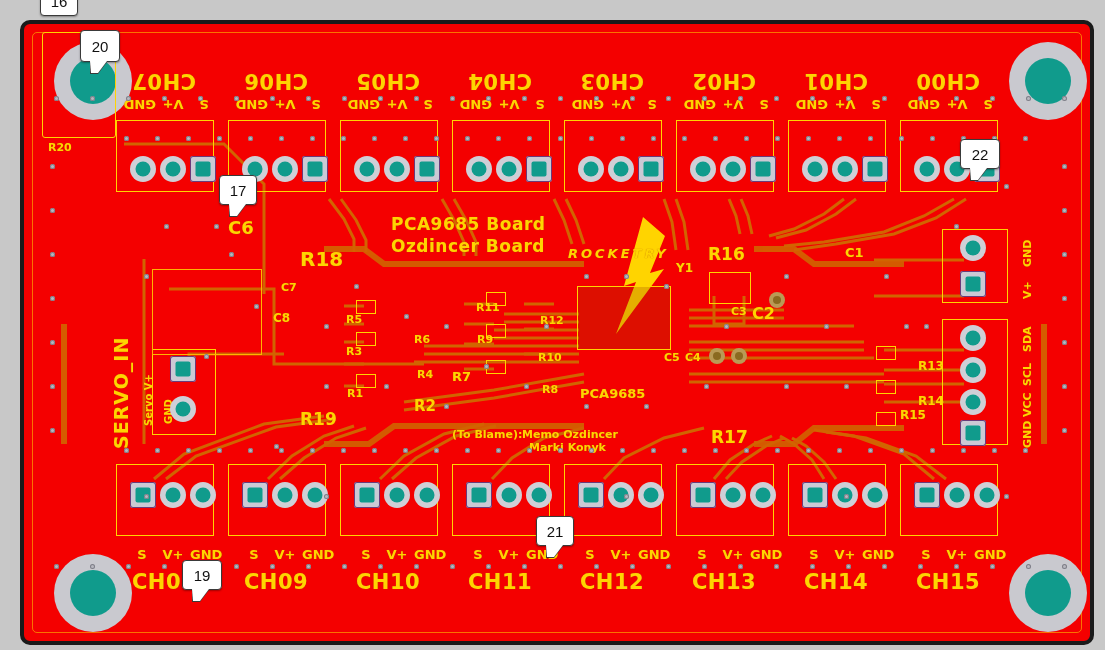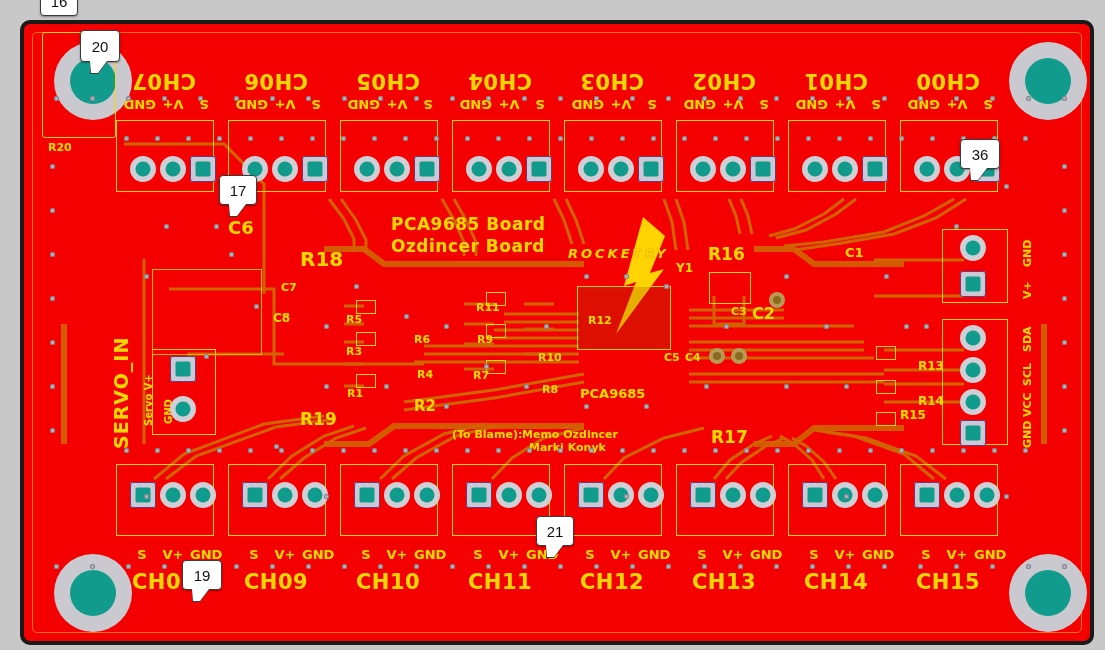--- a/index.html
+++ b/index.html
@@ -432,22 +432,22 @@
       </div>
 
     <div class="silk" style="left:322px;top:290px;font-size:11px;">R5</div>
     <div class="silk" style="left:322px;top:322px;font-size:11px;">R3</div>
     <div class="silk" style="left:323px;top:364px;font-size:11px;">R1</div>
     <div class="silk" style="left:390px;top:310px;font-size:11px;">R6</div>
     <div class="silk" style="left:393px;top:345px;font-size:11px;">R4</div>
     <div class="silk" style="left:390px;top:375px;font-size:15px;">R2</div>
     <div class="silk" style="left:452px;top:278px;font-size:11px;">R11</div>
     <div class="silk" style="left:453px;top:310px;font-size:11px;">R9</div>
-    <div class="silk" style="left:449px;top:346px;font-size:11px;">R7</div>
-    <div class="silk" style="left:516px;top:291px;font-size:11px;margin-left:48px;">R12</div>
+    <div class="silk" style="left:428px;top:346px;font-size:13px;">R7</div>
+    <div class="silk" style="left:516px;top:291px;font-size:11px;">R12</div>
     <div class="silk" style="left:514px;top:328px;font-size:11px;">R10</div>
     <div class="silk" style="left:518px;top:360px;font-size:11px;">R8</div>
 
     <div class="silk" style="left:894px;top:336px;font-size:12px;">R13</div>
     <div class="silk" style="left:894px;top:371px;font-size:12px;">R14</div>
     <div class="silk" style="left:876px;top:385px;font-size:12px;">R15</div>
 
     <div class="silk" style="left:276px;top:225px;font-size:20px;">R18</div>
     <div class="silk" style="left:684px;top:222px;font-size:17px;">R16</div>
     <div class="silk" style="left:276px;top:387px;font-size:17px;">R19</div>
@@ -661,17 +661,17 @@
         <div class="via" style="left: 120px; top: 470px;"></div>
         <div class="via" style="left: 300px; top: 470px;"></div>
         <div class="via" style="left: 600px; top: 470px;"></div>
         <div class="via" style="left: 820px; top: 470px;"></div>
       </div>
   </div>
 
   <div class="callout cut" style="left:40px;top:-14px;width:36px;height:28px;">16</div>
   <div class="callout" style="left:80px;top:30px;width:38px;height:30px;">20</div>
   <div class="callout" style="left:219px;top:175px;width:36px;height:28px;">17</div>
-  <div class="callout" style="left:960px;top:139px;width:38px;height:28px;">36</div>
+  <div class="callout" style="left:960px;top:139px;width:38px;height:28px;">22</div>
   <div class="callout" style="left:536px;top:516px;width:36px;height:28px;">21</div>
   <div class="callout" style="left:182px;top:560px;width:38px;height:28px;">19</div>
 
 </div>
 
 </body></html>

